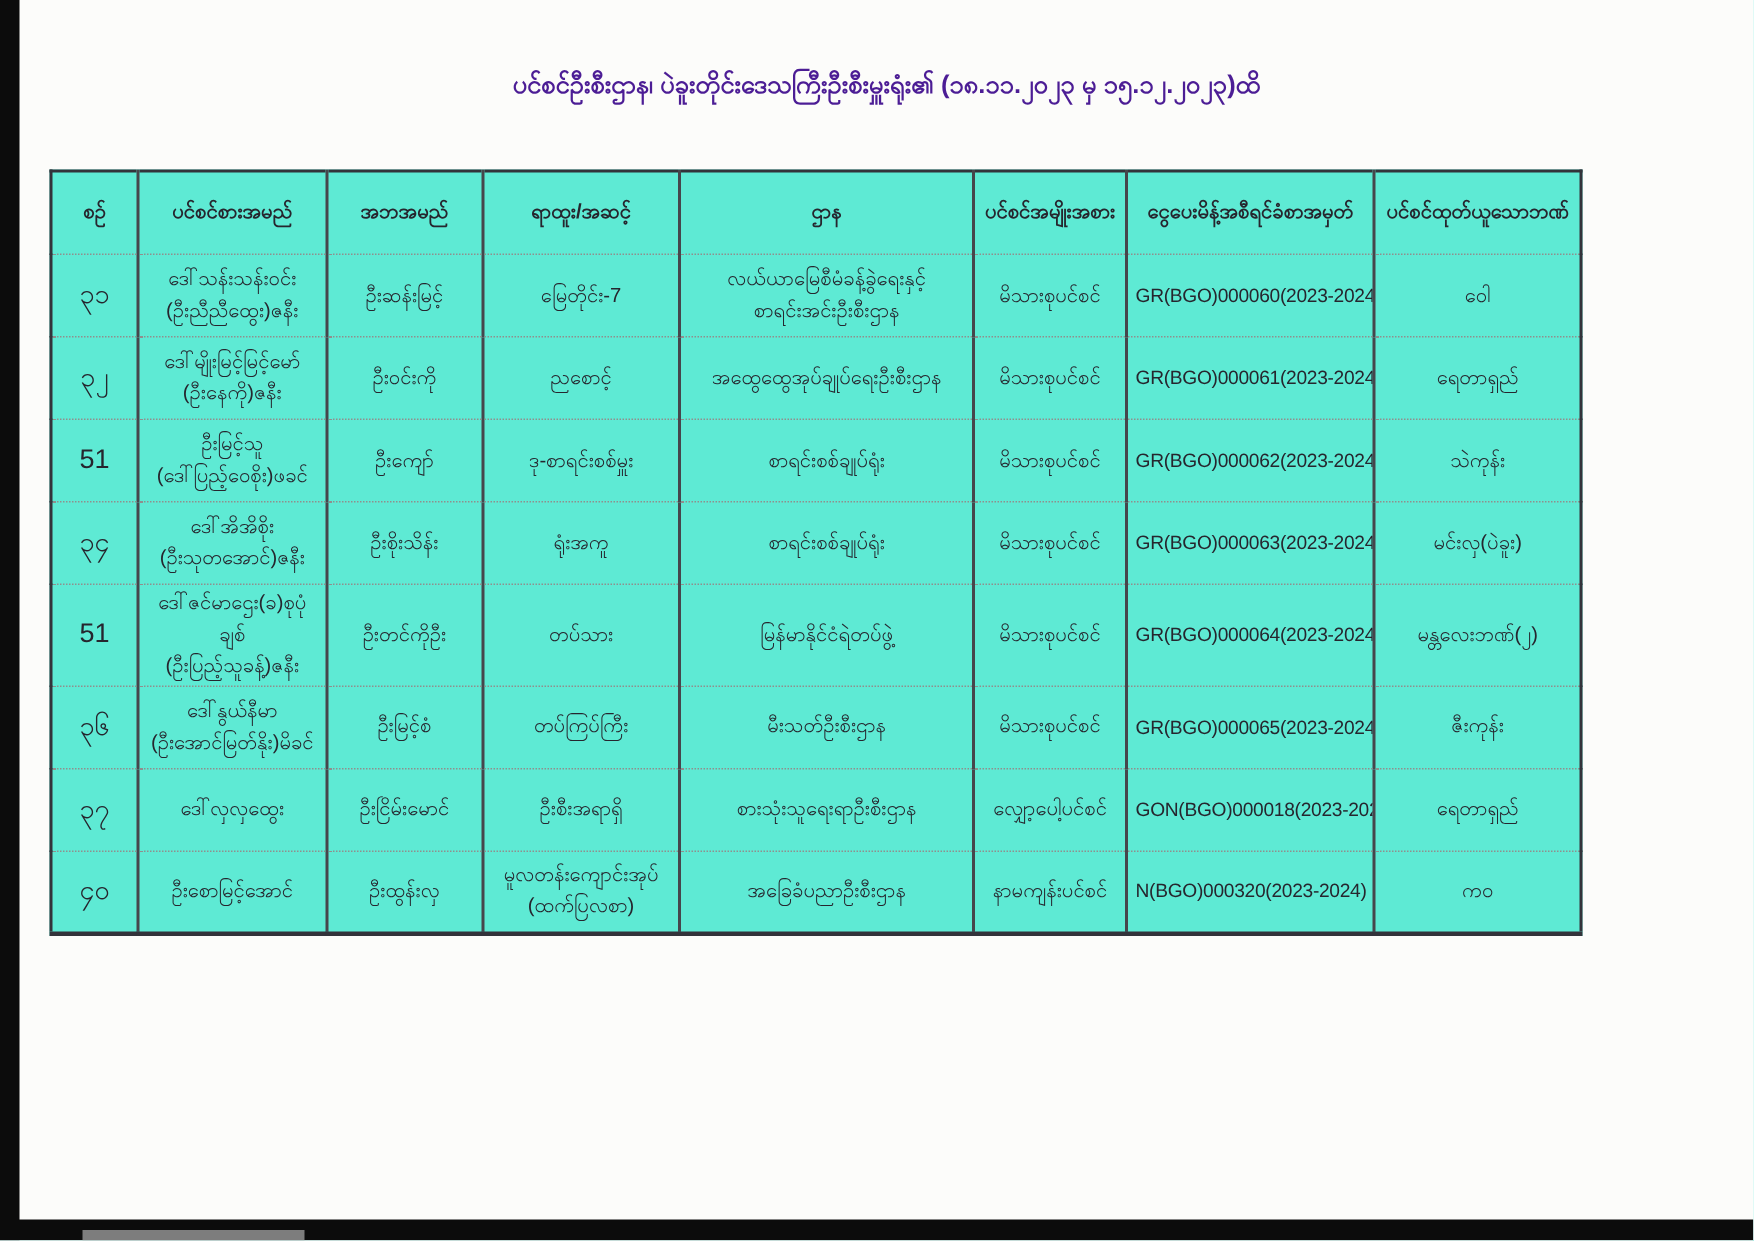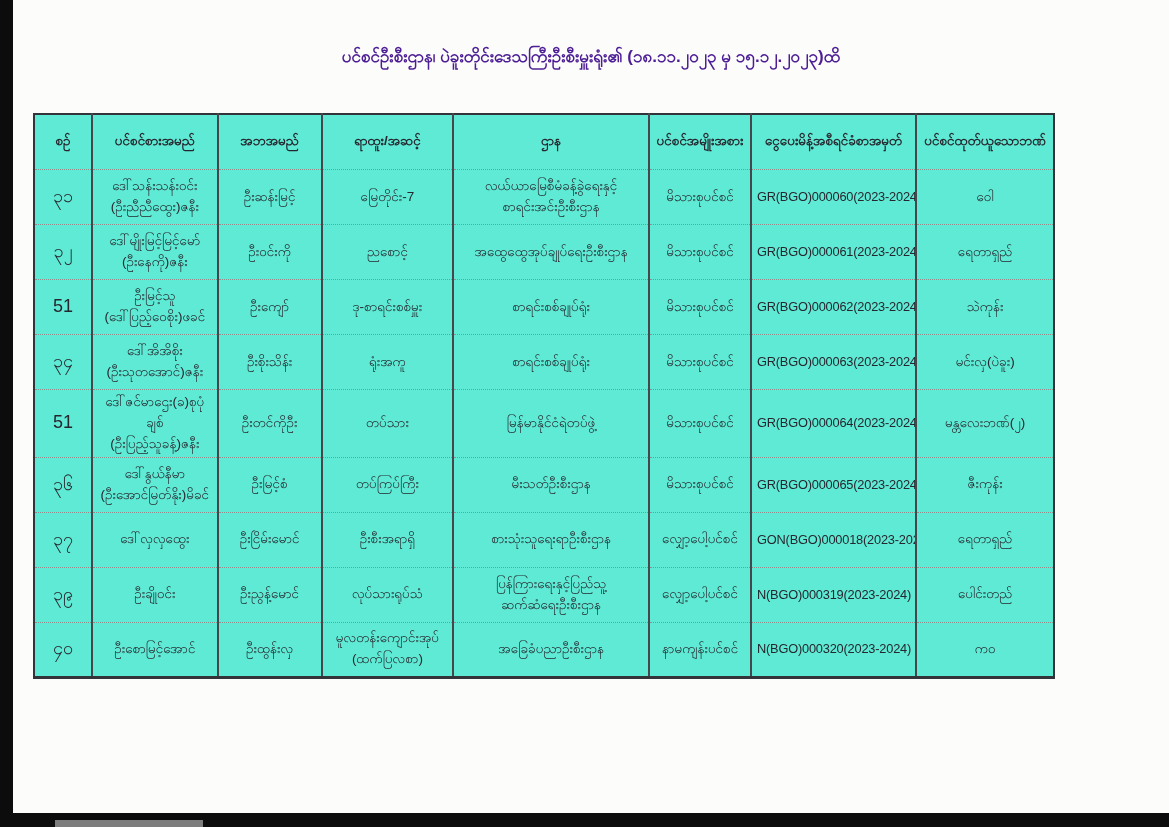--- a/index.html
+++ b/index.html
@@ -177,31 +177,20 @@
     <td class="c-serial">၃၇</td>
     <td class="c-name">ဒေါ်လှလှထွေး</td>
     <td class="c-father">ဦးငြိမ်းမောင်</td>
     <td class="c-position">ဦးစီးအရာရှိ</td>
     <td class="c-dept">စားသုံးသူရေးရာဦးစီးဌာန</td>
     <td class="c-type">လျှော့ပေါ့ပင်စင်</td>
     <td class="c-order">GON(BGO)000018(2023-2024)</td>
     <td class="c-bank">ရေတာရှည်</td>
   </tr>
         <tr>
-    <td class="c-serial">၃၉</td>
-    <td class="c-name">ဦးချိုဝင်း</td>
-    <td class="c-father">ဦးညွန့်မောင်</td>
-    <td class="c-position">လုပ်သားရုပ်သံ</td>
-    <td class="c-dept">ပြန်ကြားရေးနှင့်ပြည်သူ့
-ဆက်ဆံရေးဦးစီးဌာန</td>
-    <td class="c-type">လျှော့ပေါ့ပင်စင်</td>
-    <td class="c-order">N(BGO)000319(2023-2024)</td>
-    <td class="c-bank">ပေါင်းတည်</td>
-  </tr>
-        <tr>
     <td class="c-serial">၄၀</td>
     <td class="c-name">ဦးစောမြင့်အောင်</td>
     <td class="c-father">ဦးထွန်းလှ</td>
     <td class="c-position">မူလတန်းကျောင်းအုပ်
 (ထက်ပြလစာ)</td>
     <td class="c-dept">အခြေခံပညာဦးစီးဌာန</td>
     <td class="c-type">နာမကျန်းပင်စင်</td>
     <td class="c-order">N(BGO)000320(2023-2024)</td>
     <td class="c-bank">ကဝ</td>
   </tr>

